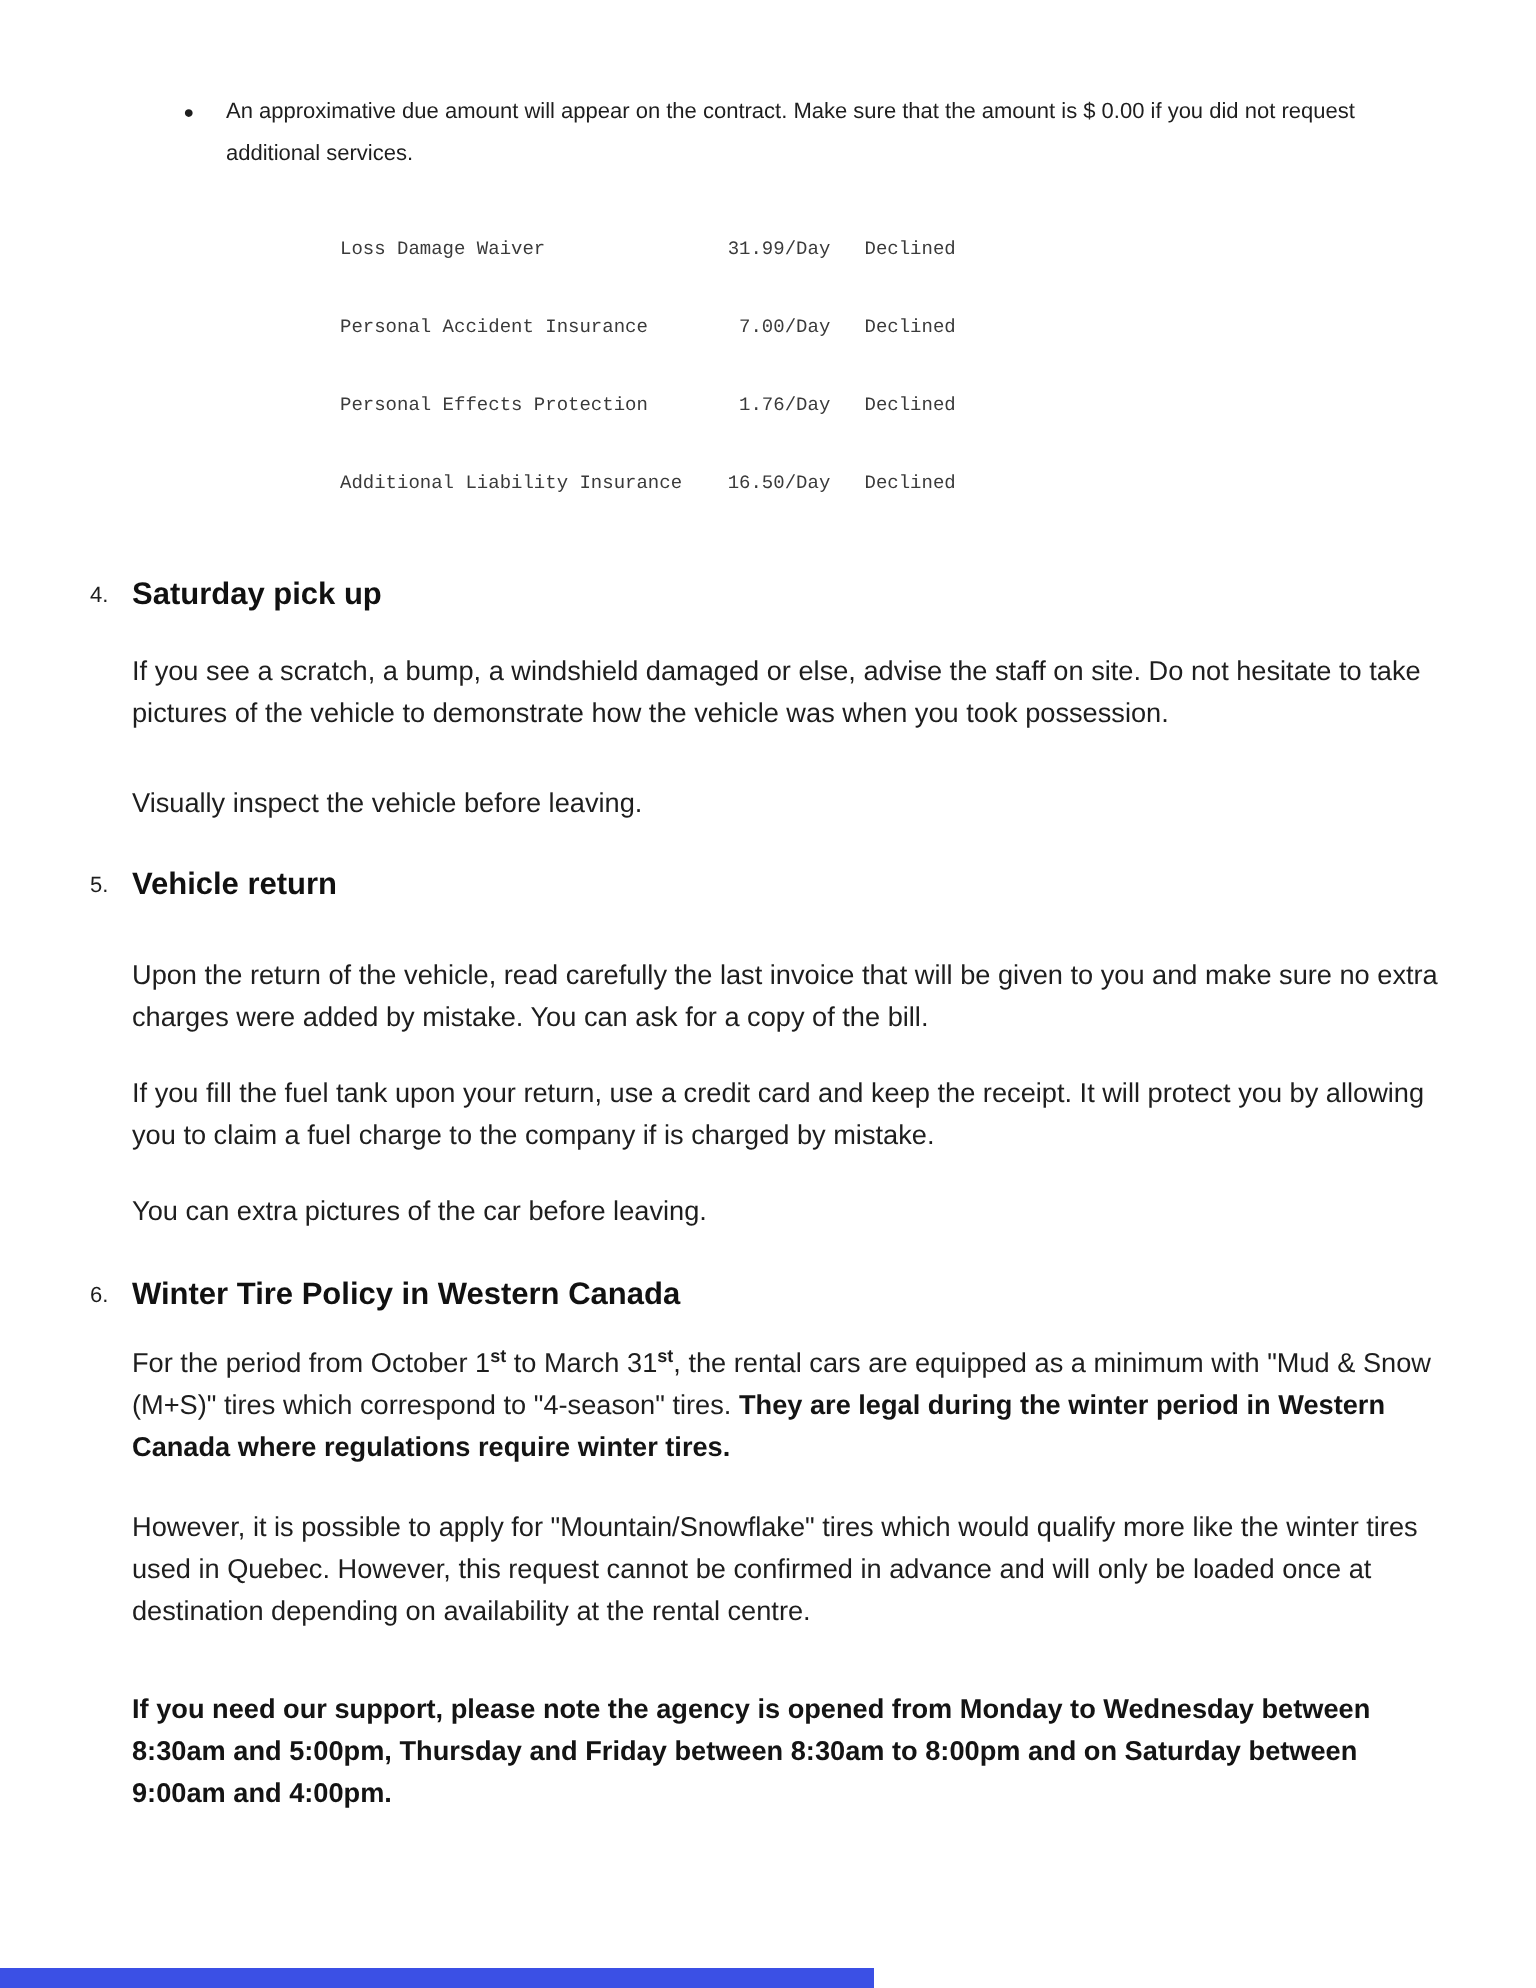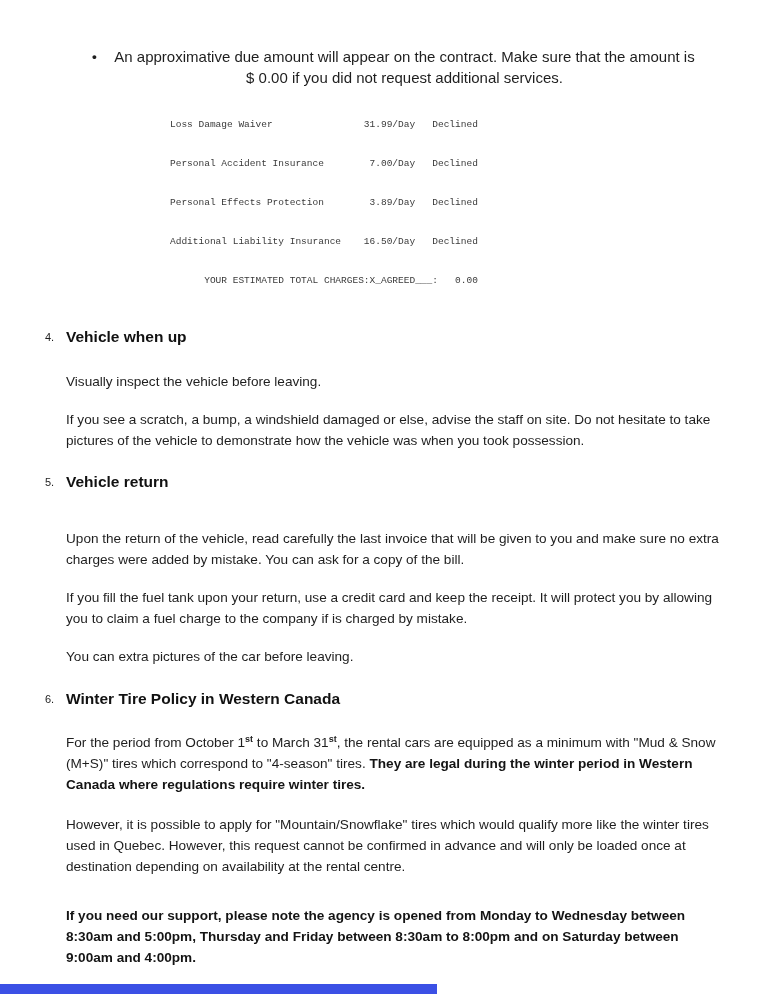--- a/index.html
+++ b/index.html
@@ -9,21 +9,21 @@
     background:#ffffff;
     overflow:hidden;
     font-family:"Liberation Sans","DejaVu Sans",sans-serif;
     color:#1e1e1e;
     box-sizing:border-box;
     padding:46px 44px 0 66px;
   }
   .body-text{font-size:13.6px;line-height:21px;color:#1e1e1e;width:658px;}
   .bullet-row{display:flex;margin-left:26px;width:604px;}
   .bullet-dot{width:21px;flex:0 0 21px;font-weight:700;font-size:13.6px;line-height:21px;}
-  .bullet-text{font-size:15px;line-height:21px;text-align:center;}
+  .bullet-text{font-size:11px;line-height:21px;}
   .mono-block{
     margin-left:104px;margin-top:4px;
     font-family:"Liberation Mono","DejaVu Sans Mono",monospace;
     font-size:9.5px;line-height:13px;color:#3a3a3a;
     white-space:pre;
   }
   .section-heading{display:flex;margin-left:-21px;margin-top:14px;}
   .section-number{width:21px;flex:0 0 21px;font-size:11px;line-height:20px;color:#1e1e1e;}
   .section-title{font-size:15.5px;line-height:20px;font-weight:700;color:#111;}
   .para{margin-top:17px;}
@@ -38,45 +38,44 @@
 <div class="page">
 
   <div class="bullet-row">
     <span class="bullet-dot">•</span>
     <span class="bullet-text">An approximative due amount will appear on the contract. Make sure that the amount is $ 0.00 if you did not request additional services.</span>
   </div>
 
   <div class="mono-block">
     <div>Loss Damage Waiver                31.99/Day   Declined</div>
     <div>Personal Accident Insurance        7.00/Day   Declined</div>
-    <div>Personal Effects Protection        3.89/Day   Declined</div>
+    <div>Personal Effects Protection        1.76/Day   Declined</div>
     <div>Additional Liability Insurance    16.50/Day   Declined</div>
-    <div>      YOUR ESTIMATED TOTAL CHARGES:X_AGREED___:   0.00</div>
   </div>
 
   <div class="section-heading">
     <span class="section-number">4.</span>
-    <span class="section-title">Vehicle when up</span>
+    <span class="section-title">Saturday pick up</span>
   </div>
+  <div class="body-text para">If you see a scratch, a bump, a windshield damaged or else, advise the staff on site. Do not hesitate to take pictures of the vehicle to demonstrate how the vehicle was when you took possession.</div>
   <div class="body-text para" style="margin-top:24px;">Visually inspect the vehicle before leaving.</div>
-  <div class="body-text para">If you see a scratch, a bump, a windshield damaged or else, advise the staff on site. Do not hesitate to take pictures of the vehicle to demonstrate how the vehicle was when you took possession.</div>
 
   <div class="section-heading" style="margin-top:21px;">
     <span class="section-number">5.</span>
     <span class="section-title">Vehicle return</span>
   </div>
-  <div class="body-text para" style="margin-top:36px;">Upon the return of the vehicle, read carefully the last invoice that will be given to you and make sure no extra charges were added by mistake. You can ask for a copy of the bill.</div>
+  <div class="body-text para" style="margin-top:24px;">Upon the return of the vehicle, read carefully the last invoice that will be given to you and make sure no extra charges were added by mistake. You can ask for a copy of the bill.</div>
   <div class="body-text para">If you fill the fuel tank upon your return, use a credit card and keep the receipt. It will protect you by allowing you to claim a fuel charge to the company if is charged by mistake.</div>
   <div class="body-text para">You can extra pictures of the car before leaving.</div>
 
   <div class="section-heading" style="margin-top:22px;">
     <span class="section-number">6.</span>
     <span class="section-title">Winter Tire Policy in Western Canada</span>
   </div>
-  <div class="body-text para" style="margin-top:20px;">
+  <div class="body-text para" style="margin-top:10px;">
     <span>For the period from October 1</span><span class="sup">st</span><span> to March 31</span><span class="sup">st</span><span>, the rental cars are equipped as a minimum with "Mud &amp; Snow (M+S)" tires which correspond to "4-season" tires. </span><span class="bold">They are legal during the winter period in Western Canada where regulations require winter tires.</span>
   </div>
   <div class="body-text para" style="margin-top:19px;">However, it is possible to apply for "Mountain/Snowflake" tires which would qualify more like the winter tires used in Quebec. However, this request cannot be confirmed in advance and will only be loaded once at destination depending on availability at the rental centre.</div>
 
   <div class="body-text support-para">If you need our support, please note the agency is opened from Monday to Wednesday between 8:30am and 5:00pm, Thursday and Friday between 8:30am to 8:00pm and on Saturday between 9:00am and 4:00pm.</div>
 
   <div class="bottom-bar" style="background: rgb(59, 80, 229);"></div>
 </div>
 
 </body></html>

